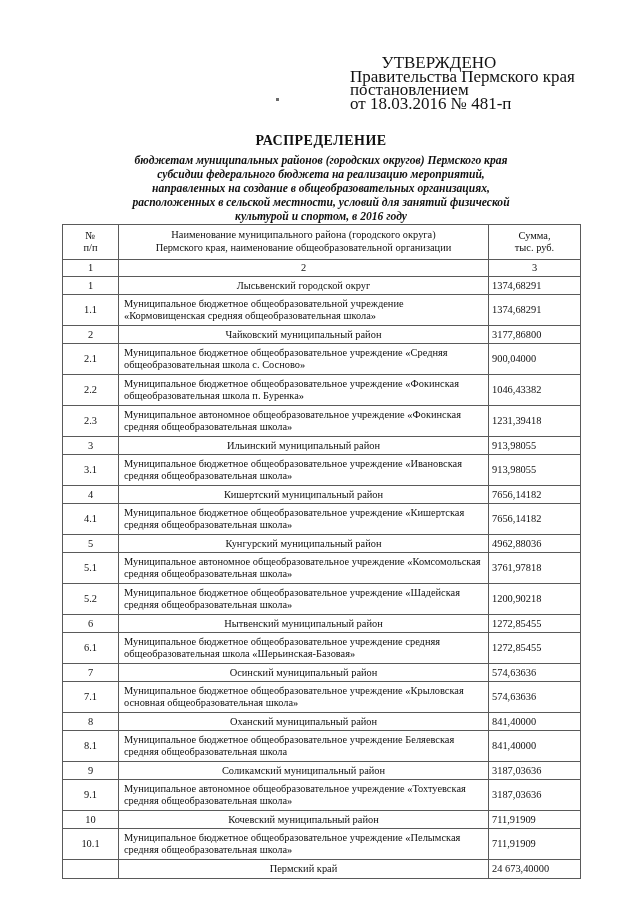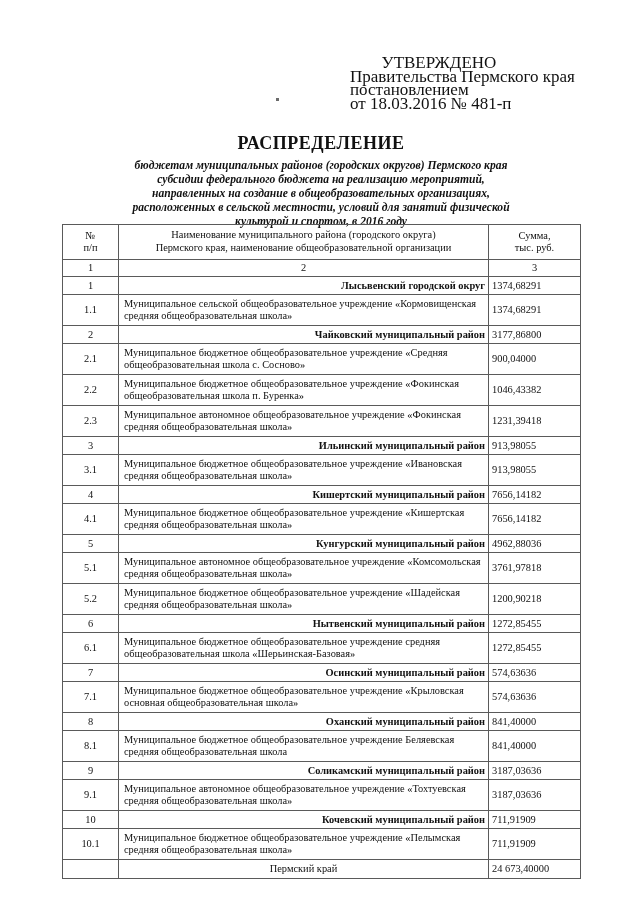--- a/index.html
+++ b/index.html
@@ -51,21 +51,21 @@
 
   
   .title-wrap {
     position: absolute;
     left: 62px;
     top: 133px;
     width: 518px;
     text-align: center;
   }
   .doc-title {
-    font-size: 18px;
+    font-size: 14px;
     font-weight: bold;
     letter-spacing: .5px;
     margin-bottom: 5px;
   }
   .doc-subtitle {
     font-size: 11.6px;
     font-weight: bold;
     line-height: 14.1px;
     font-style: italic;
   }
@@ -100,21 +100,21 @@
   .hd .hd-name { line-height: 12.6px; }
   .colnum td {
     text-align: center;
     height: 14px;
     font-size: 10.4px;
   }
 
   td.num  { text-align: center; }
   td.sum  { text-align: left; white-space: nowrap; }
   td.name { text-align: left; }
-  tr.district td.name { text-align: right; font-weight: bold; }
+  tr.district td.name { text-align: center; }
   tr.total   td.name { text-align: center; font-family: Liberation Serif, serif; }
   tr.school td.name { padding-left: 5px; }
   tr.school td { height: 28px; }
   tr.district td { height: 15px; }
   tr.total td { height: 16px; }
 </style>
 </head>
 <body>
 
 <div class="page">
@@ -168,21 +168,21 @@
         </tr>
       </tbody>
       <tbody id="rows-body">
           <tr class="district">
             <td class="num">1</td>
             <td class="name">Лысьвенский городской округ</td>
             <td class="sum">1374,68291</td>
           </tr>
           <tr class="school">
             <td class="num">1.1</td>
-            <td class="name">Муниципальное сельской общеобразовательное учреждение «Кормовищенская средняя общеобразовательная школа»</td>
+            <td class="name">Муниципальное бюджетное общеобразовательной учреждение «Кормовищенская средняя общеобразовательная школа»</td>
             <td class="sum">1374,68291</td>
           </tr>
           <tr class="district">
             <td class="num">2</td>
             <td class="name">Чайковский муниципальный район</td>
             <td class="sum">3177,86800</td>
           </tr>
           <tr class="school">
             <td class="num">2.1</td>
             <td class="name">Муниципальное бюджетное общеобразовательное учреждение «Средняя общеобразовательная школа с. Сосново»</td>

